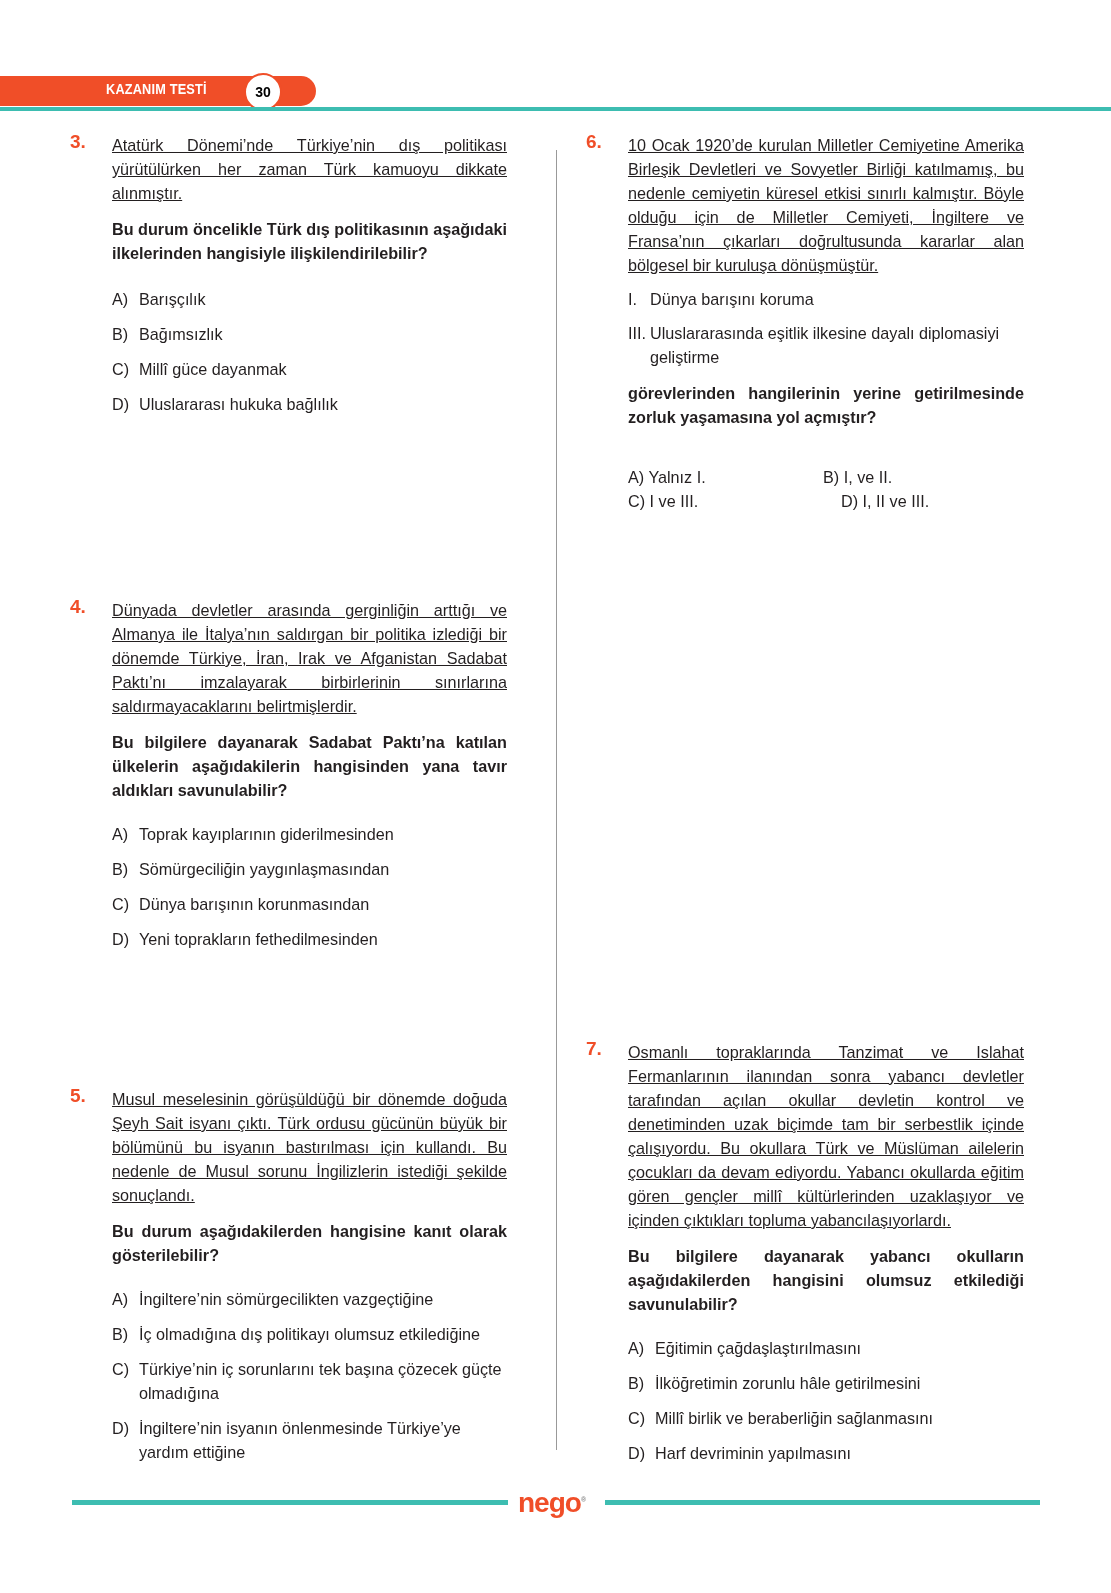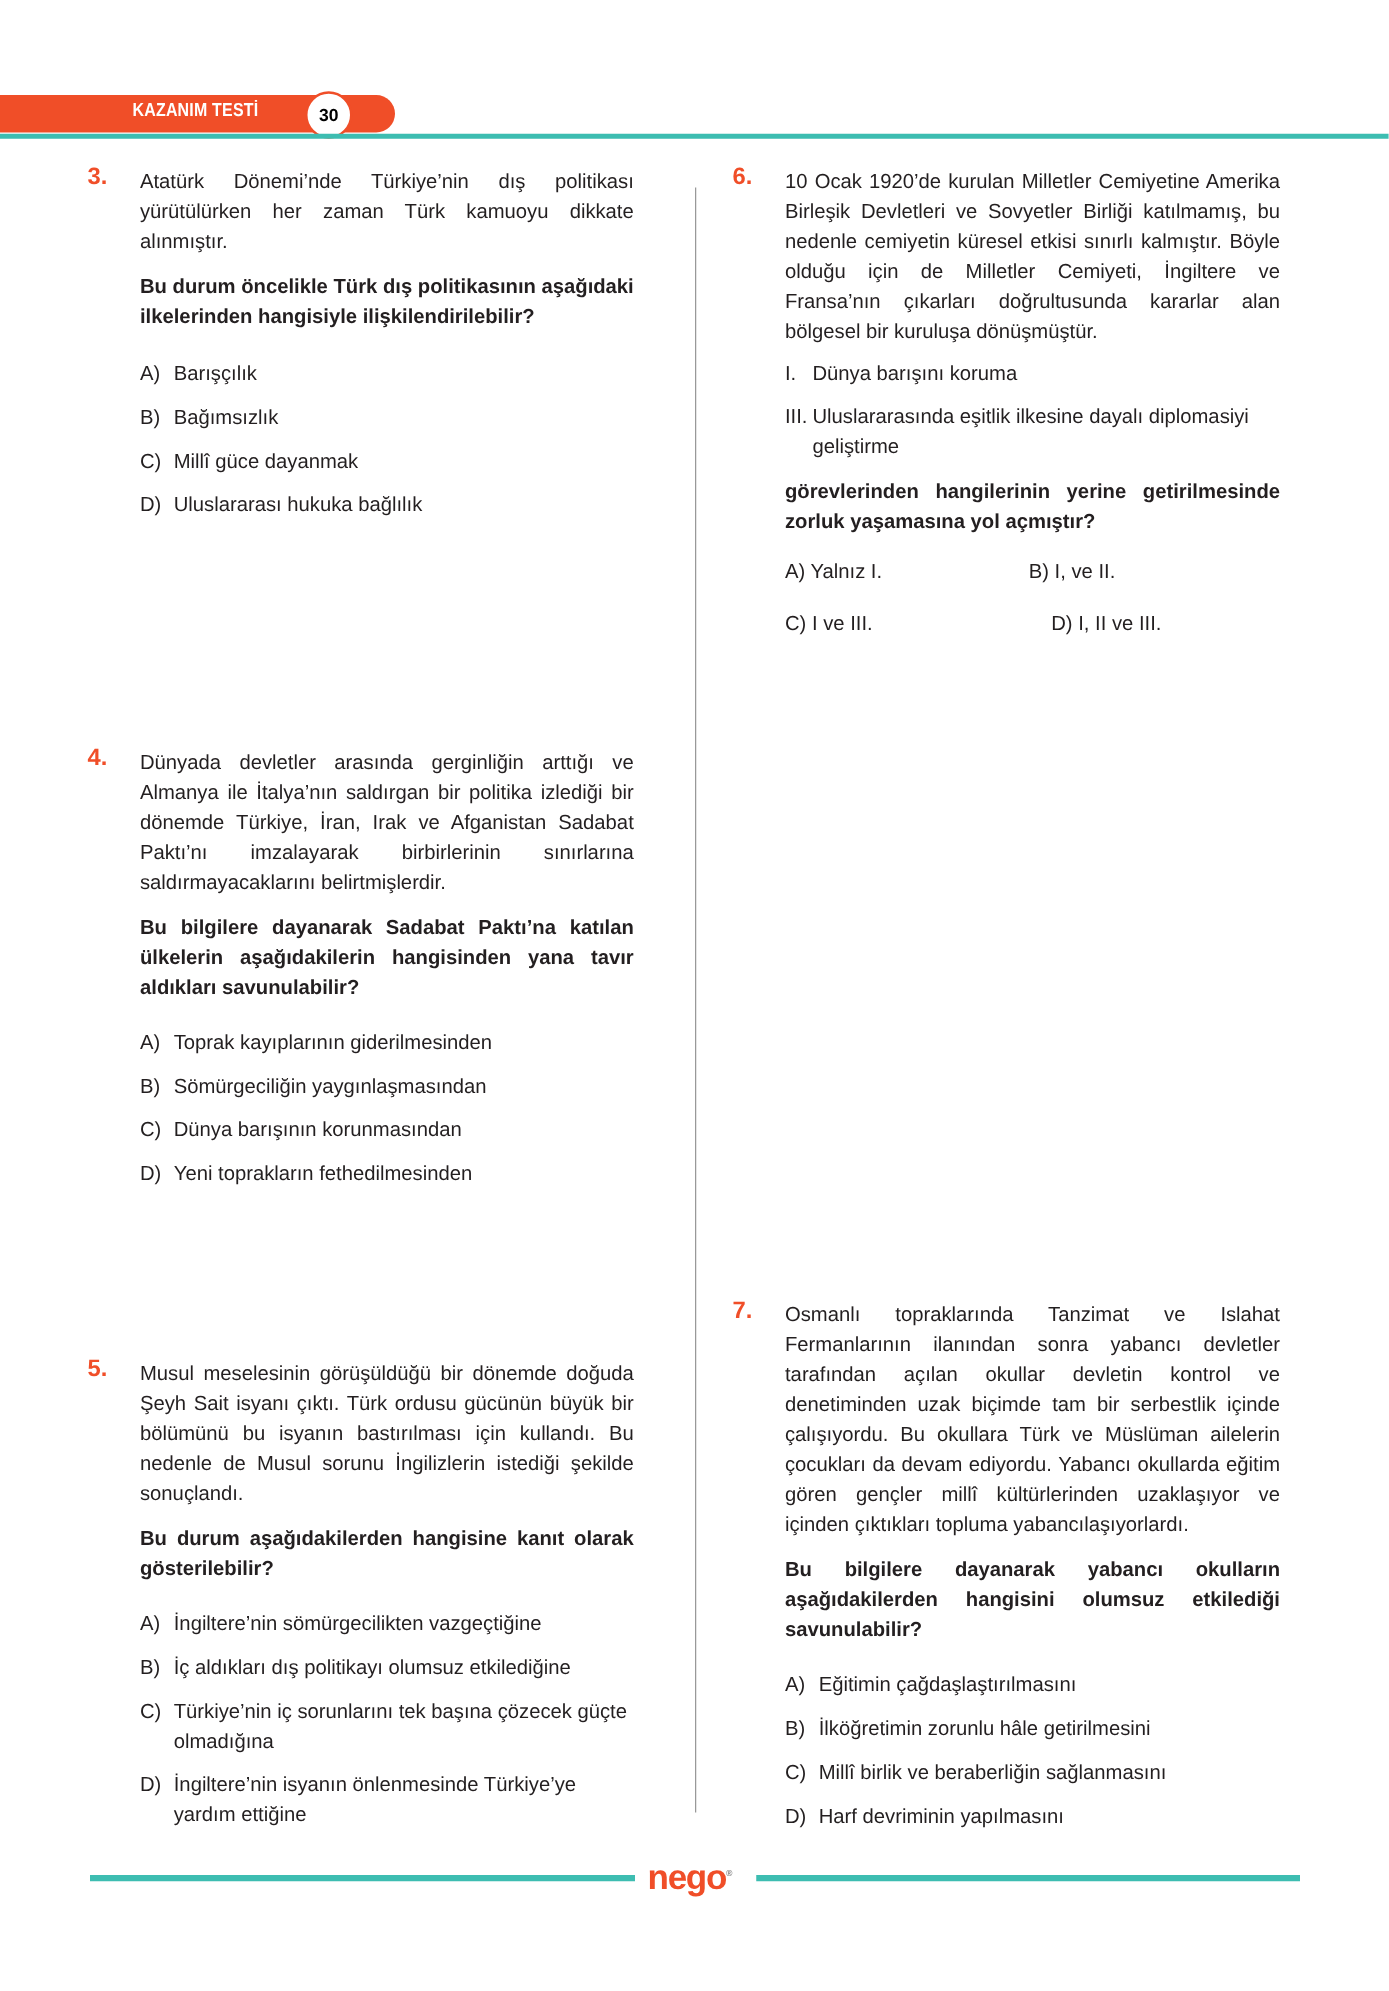--- a/index.html
+++ b/index.html
@@ -9,28 +9,28 @@
   .page-badge{position:absolute;left:244px;top:73px;width:38px;height:38px;border-radius:50%;background:#fff;border:2px solid #f04e28;box-sizing:border-box;display:flex;align-items:center;justify-content:center;font-weight:bold;font-size:14px;color:#000000;}
   .header-rule{position:absolute;left:0;top:107px;width:1111px;height:4px;background:#3dbdb1;}
   .col-divider{position:absolute;left:556px;top:150px;width:1px;height:1300px;background:#999;}
   .footer-rule-left{position:absolute;left:72px;top:1500px;width:436px;height:5px;background:#3dbdb1;}
   .footer-rule-right{position:absolute;left:605px;top:1500px;width:435px;height:5px;background:#3dbdb1;}
   .logo{position:absolute;left:518px;top:1486px;font-weight:bold;font-size:28px;color:#f04e28;letter-spacing:-1px;line-height:28px;}
   .logo sup{font-size:7px;color:#888;}
   .q{position:absolute;font-size:16.2px;line-height:24px;}
   .qnum{position:absolute;left:0;top:-3px;font-weight:bold;font-size:19px;color:#f04e28;}
   .qbody{margin-left:42px;}
-  .stem{text-align:justify;margin:0;}
+  .stem{text-align:justify;margin:0;text-decoration:underline;}
   .prompt{font-weight:bold;margin:12px 0 0 0;text-align:justify;}
   .opts{margin-top:20px;}
   .opt{display:flex;margin-bottom:11px;}
   .opt .lt{width:27px;flex:none;}
   .roman{display:flex;margin-top:10px;}
   .roman .lt{width:22px;flex:none;}
-  .grid2{display:grid;grid-template-columns:195px 200px;row-gap:18px;margin-top:16px;}
+  .grid2{display:grid;grid-template-columns:195px 200px;row-gap:0;margin-top:36px;}
 </style>
 </head>
 <body>
 
 <div class="header-bar"></div>
 <div class="header-title">KAZANIM TESTİ</div>
 <div class="page-badge">30</div>
 <div class="header-rule"></div>
 <div class="col-divider"></div>
 
@@ -91,21 +91,21 @@
   <div class="qbody">
     <p class="stem">Musul meselesinin görüşüldüğü bir dönemde doğuda Şeyh Sait isyanı çıktı. Türk ordusu gücünün büyük bir bölümünü bu isyanın bastırılması için kullandı. Bu nedenle de Musul sorunu İngilizlerin istediği şekilde sonuçlandı.</p>
     <p class="prompt">Bu durum aşağıdakilerden hangisine kanıt olarak gösterilebilir?</p>
     <div class="opts">
       <div class="opt">
           <span class="lt">A)</span>
           <span>İngiltere’nin sömürgecilikten vazgeçtiğine</span>
         </div>
       <div class="opt">
           <span class="lt">B)</span>
-          <span>İç aldıkları dış politikayı olumsuz etkilediğine</span>
+          <span>İç olmadığına dış politikayı olumsuz etkilediğine</span>
         </div>
       <div class="opt">
           <span class="lt">C)</span>
           <span>Türkiye’nin iç sorunlarını tek başına çözecek güçte olmadığına</span>
         </div>
       <div class="opt">
           <span class="lt">D)</span>
           <span>İngiltere’nin isyanın önlenmesinde Türkiye’ye yardım ettiğine</span>
         </div>
     </div>

